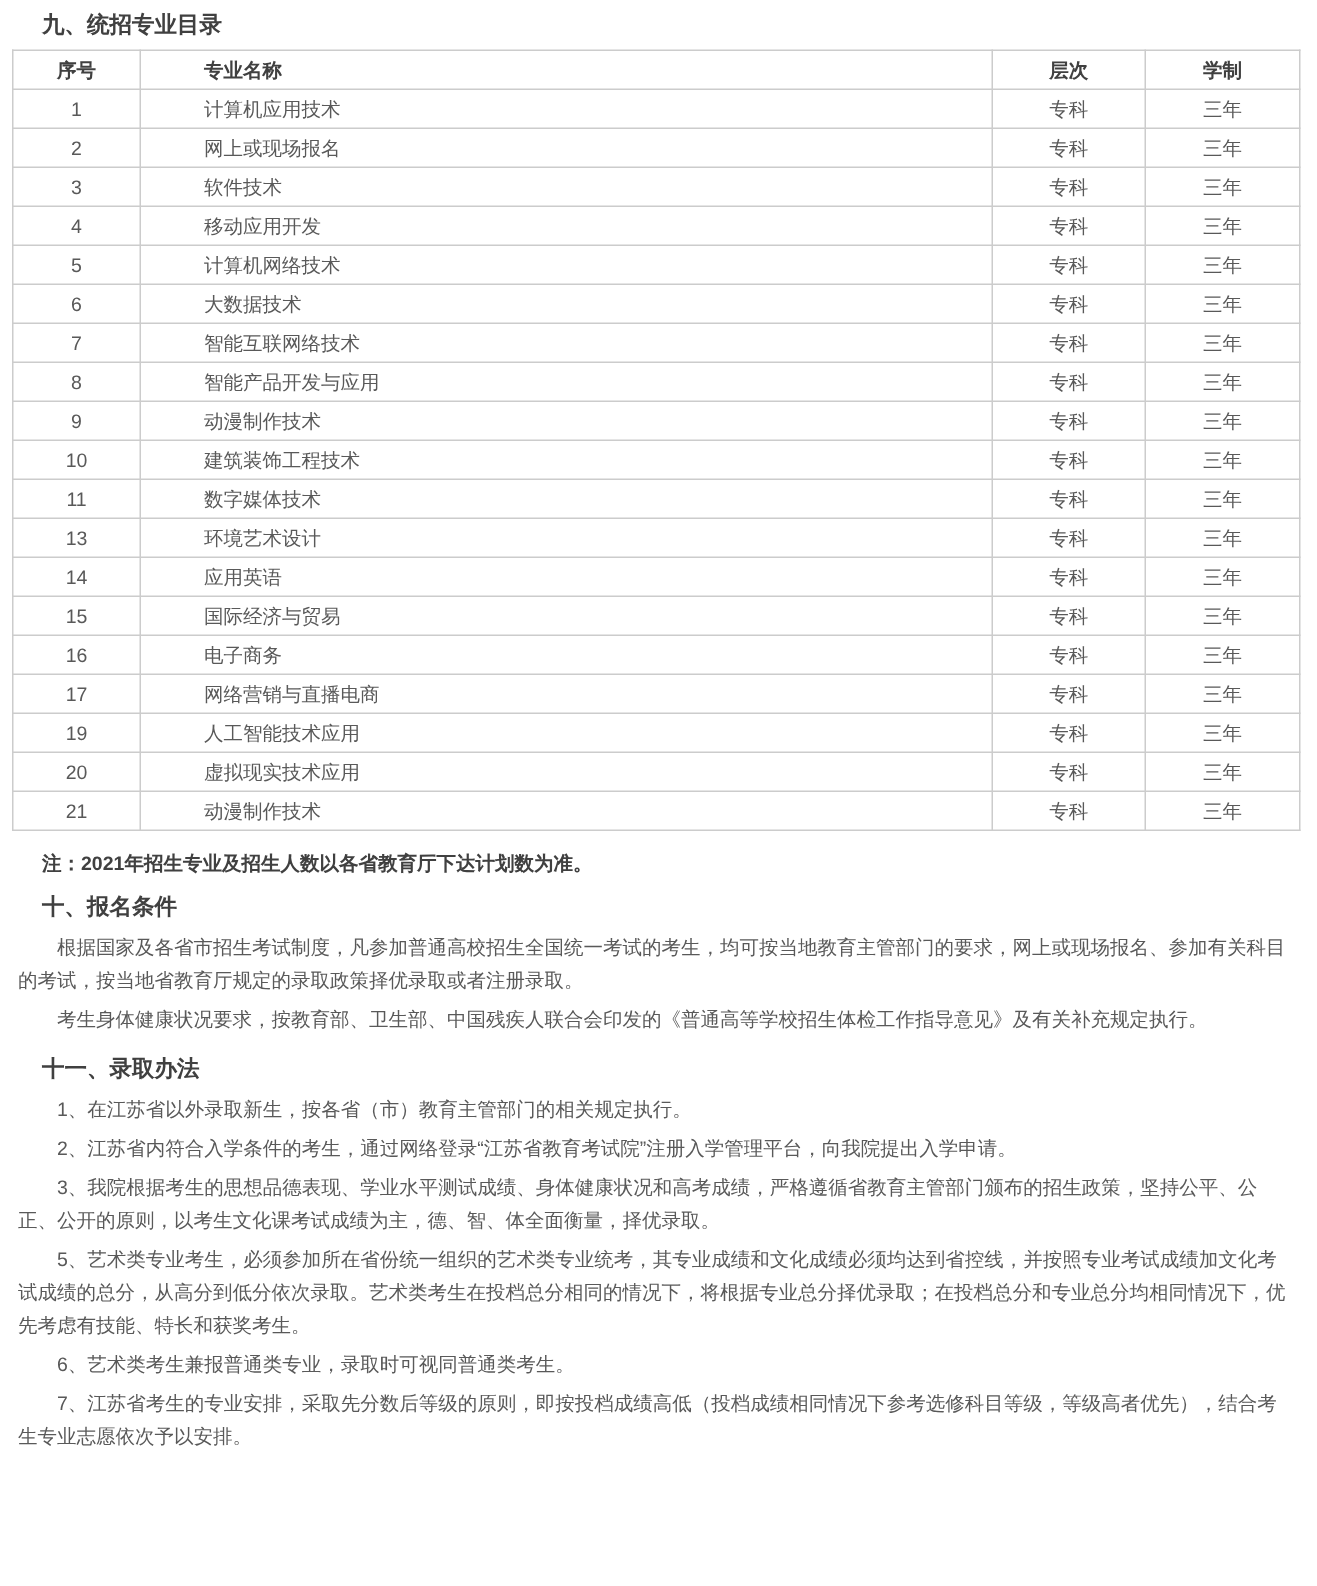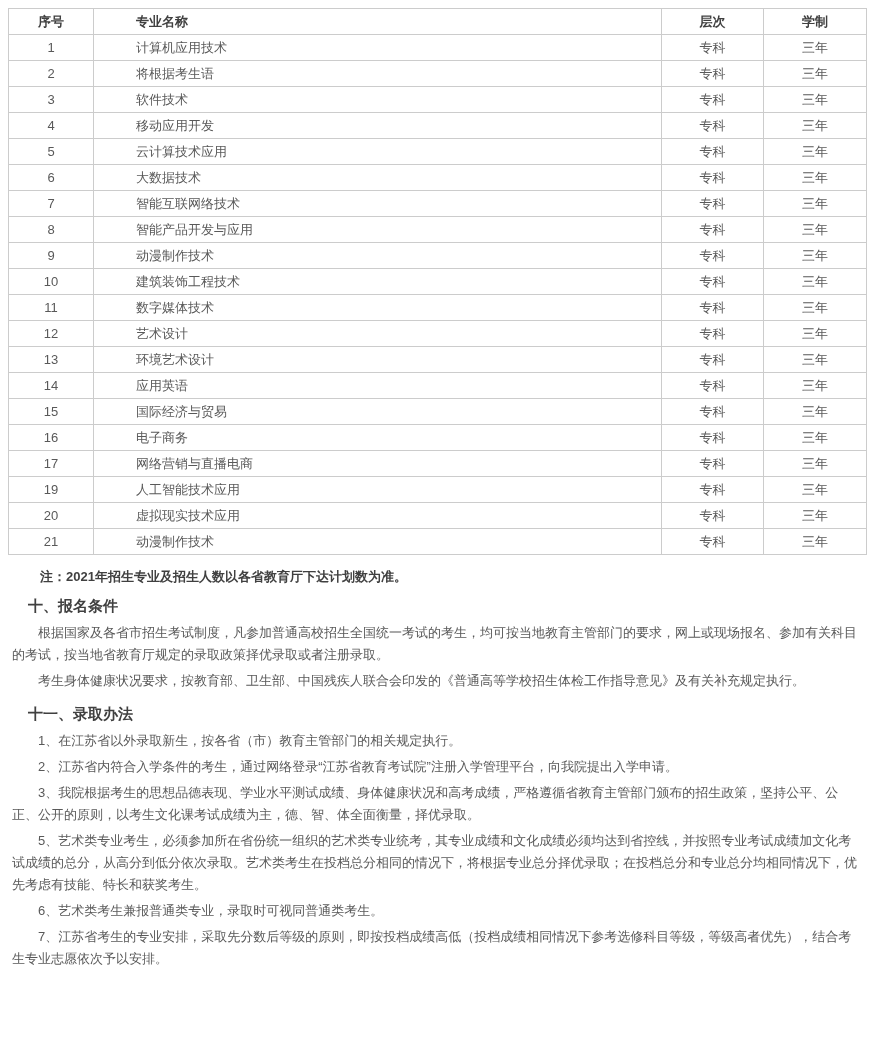--- a/index.html
+++ b/index.html
@@ -51,37 +51,38 @@
     font-weight:bold;
   }
   table.majors .major{
     text-align:left;
     padding-left:42px;
   }
   .note{
     font-size:13px;
     font-weight:bold;
     color:var(--heading-color);
-    margin:14px 0 12px 32px;
+    margin:14px 0 12px 20px;
     line-height:16px;
   }
   .para{
     font-size:13px;
     line-height:22px;
     text-indent:2em;
     margin:0 0 4px 0;
     color:var(--body-color);
   }
   .text-block{margin:4px;}
 </style>
 </head>
 <body>
 
 <div class="page">
 
+  <h3 class="sec-heading">九、统招专业目录</h3>
 
   <table class="majors">
     <colgroup>
       <col style="width:85px">
       <col style="width:568px">
       <col style="width:102px">
       <col style="width:103px">
     </colgroup>
     <thead>
       <tr>
@@ -93,39 +94,39 @@
     </thead>
     <tbody id="majors-tbody">
         <tr>
           <td>1</td>
           <td class="major">计算机应用技术</td>
           <td>专科</td>
           <td>三年</td>
         </tr>
         <tr>
           <td>2</td>
-          <td class="major">将根据考生语</td>
+          <td class="major">网上或现场报名</td>
           <td>专科</td>
           <td>三年</td>
         </tr>
         <tr>
           <td>3</td>
           <td class="major">软件技术</td>
           <td>专科</td>
           <td>三年</td>
         </tr>
         <tr>
           <td>4</td>
           <td class="major">移动应用开发</td>
           <td>专科</td>
           <td>三年</td>
         </tr>
         <tr>
           <td>5</td>
-          <td class="major">云计算技术应用</td>
+          <td class="major">计算机网络技术</td>
           <td>专科</td>
           <td>三年</td>
         </tr>
         <tr>
           <td>6</td>
           <td class="major">大数据技术</td>
           <td>专科</td>
           <td>三年</td>
         </tr>
         <tr>
@@ -148,26 +149,20 @@
         </tr>
         <tr>
           <td>10</td>
           <td class="major">建筑装饰工程技术</td>
           <td>专科</td>
           <td>三年</td>
         </tr>
         <tr>
           <td>11</td>
           <td class="major">数字媒体技术</td>
-          <td>专科</td>
-          <td>三年</td>
-        </tr>
-        <tr>
-          <td>12</td>
-          <td class="major">艺术设计</td>
           <td>专科</td>
           <td>三年</td>
         </tr>
         <tr>
           <td>13</td>
           <td class="major">环境艺术设计</td>
           <td>专科</td>
           <td>三年</td>
         </tr>
         <tr>

